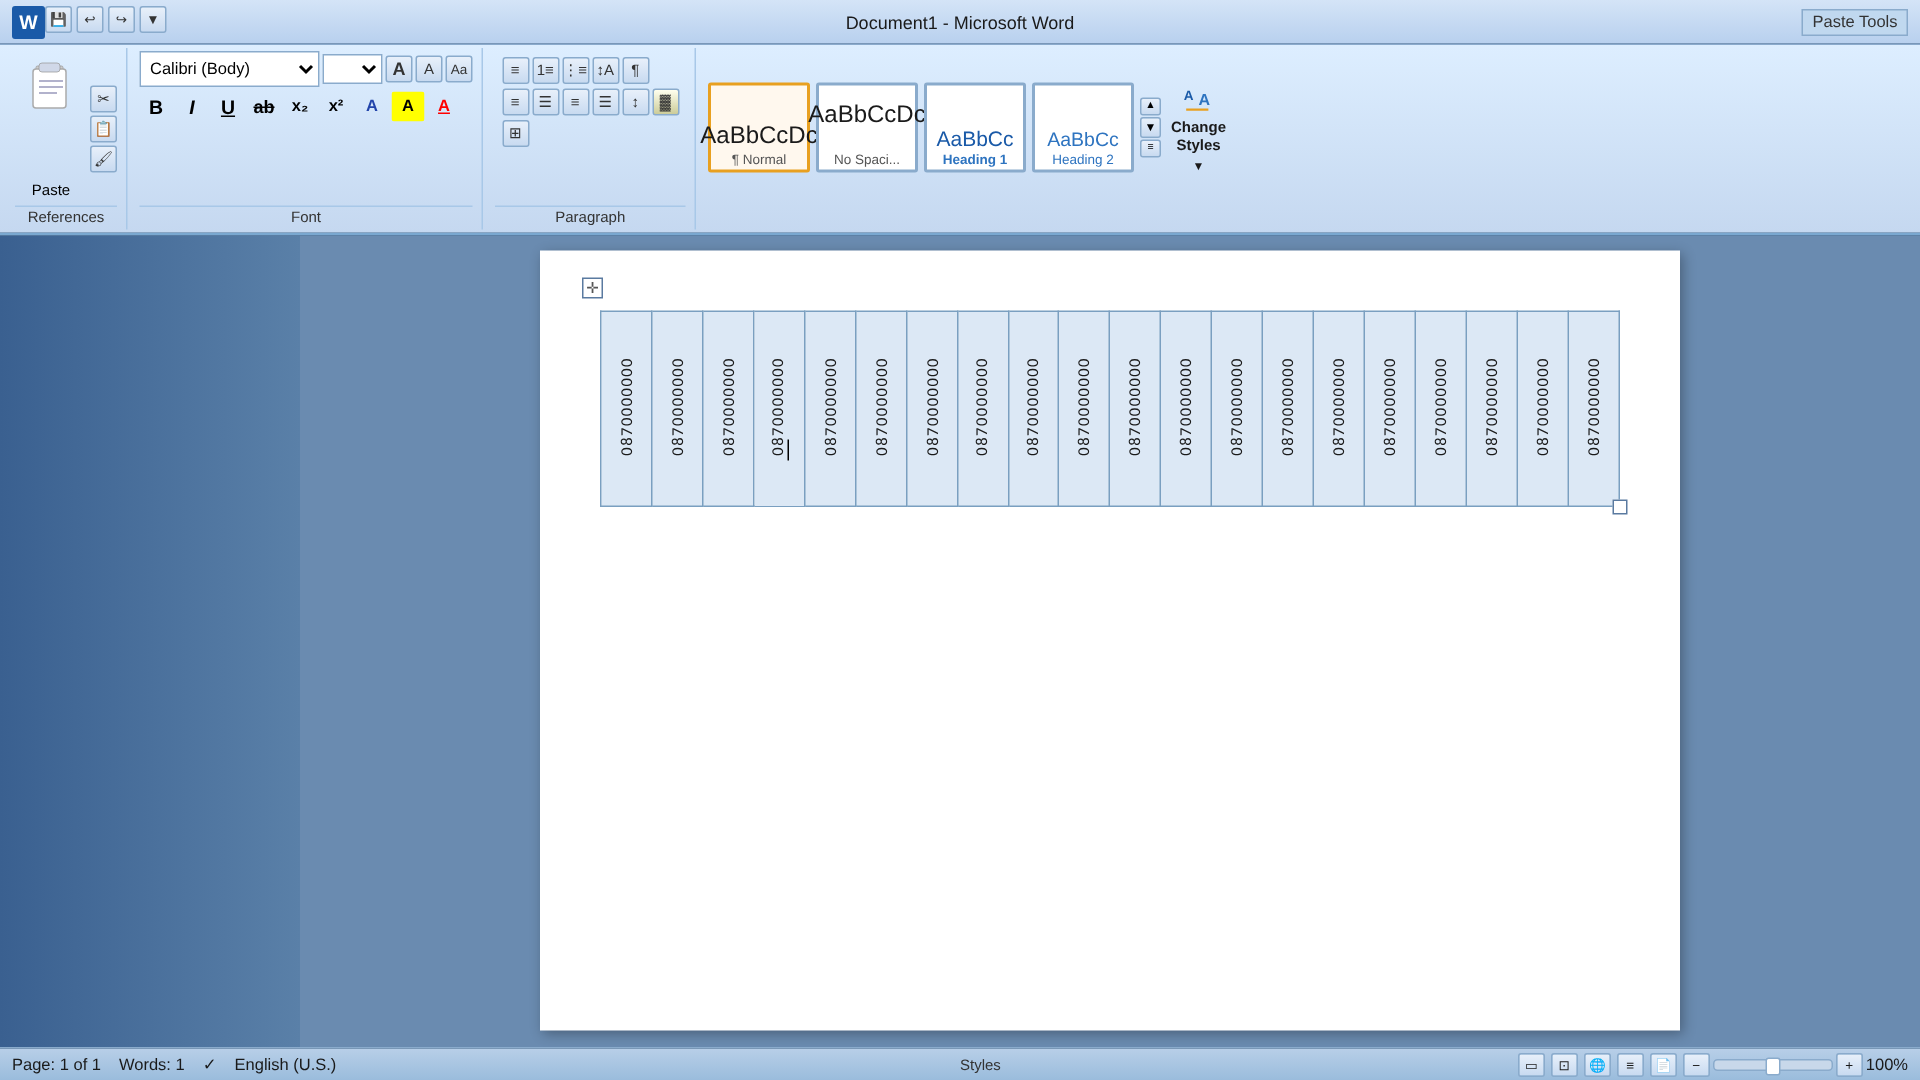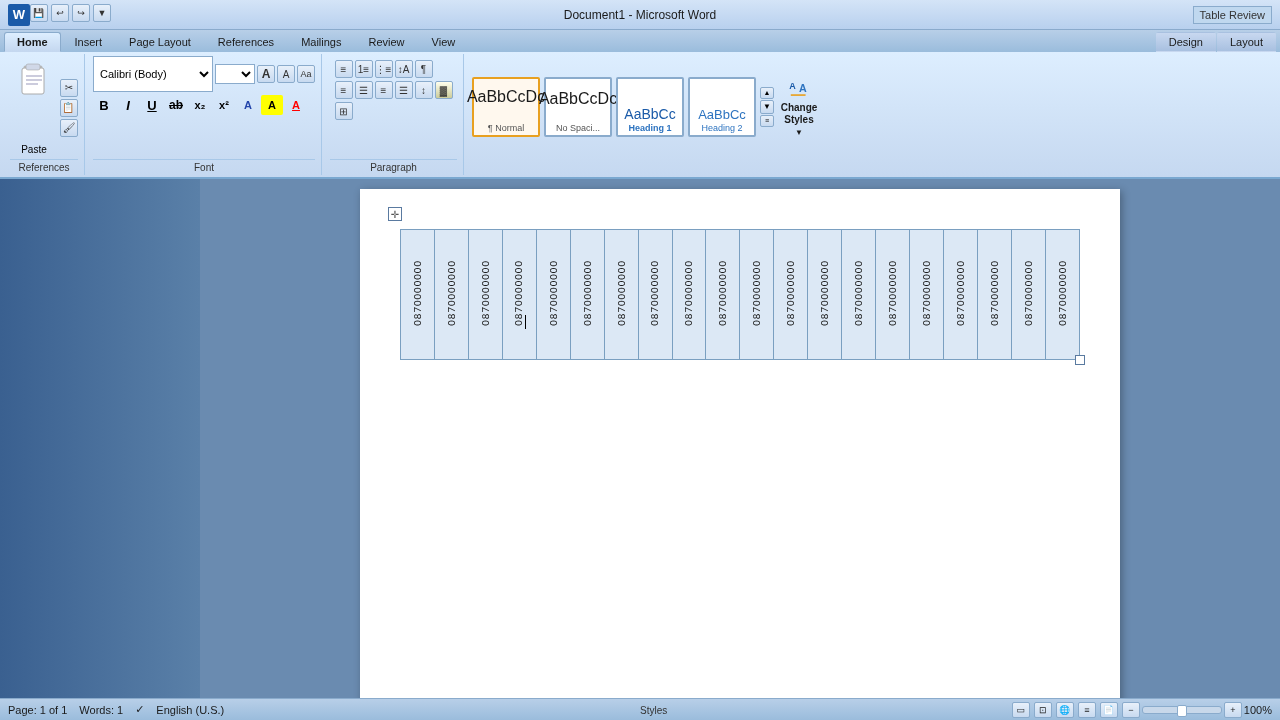--- a/index.html
+++ b/index.html
@@ -178,21 +178,21 @@
       gap: 3px;
       align-items: flex-start;
     }
     .font-row {
       display: flex;
       align-items: center;
       gap: 2px;
     }
     .font-select {
       width: 120px;
-      height: 36px;
+      height: 24px;
       font-size: 11px;
       border: 1px solid #8aabcc;
       background: white;
       padding: 0 2px;
     }
     .font-size-select {
       width: 40px;
       height: 20px;
       font-size: 11px;
       border: 1px solid #8aabcc;
@@ -441,37 +441,25 @@
 
 <div class="title-bar">
   <div class="word-icon">W</div>
   <div class="quick-access" style="position:absolute;left:30px;top:4px;background:transparent;border:none;height:auto;padding:0;gap:3px;display:flex;">
     <div class="qa-btn">💾</div>
     <div class="qa-btn">↩</div>
     <div class="qa-btn">↪</div>
     <div class="qa-btn">▼</div>
   </div>
   <span class="title-bar-text">Document1 - Microsoft Word</span>
-  <div class="title-bar-tools">Table Review</div>
+  <div class="title-bar-tools">Paste Tools</div>
 </div>
 
 <div class="ribbon">
 
-  <div class="tab-bar">
-    <div class="tab active">Home</div>
-    <div class="tab">Insert</div>
-    <div class="tab">Page Layout</div>
-    <div class="tab">References</div>
-    <div class="tab">Mailings</div>
-    <div class="tab">Review</div>
-    <div class="tab">View</div>
-    <div style="flex:1"></div>
-    <div class="tab table-tools-tab">Design</div>
-    <div class="tab table-tools-tab">Layout</div>
-  </div>
 
   <div class="ribbon-content">
 
     <div class="ribbon-group" style="min-width:70px;">
       <div class="ribbon-buttons" style="flex-direction:column;gap:2px;">
         <div style="display:flex;align-items:center;gap:2px;">
           <div class="paste-btn">
             <div class="paste-icon">
               <svg width="36" height="36" viewBox="0 0 36 36">
                 <rect x="8" y="4" width="18" height="4" rx="1" fill="#ccc" stroke="#999" stroke-width="0.5"></rect>
@@ -544,21 +532,21 @@
         </div>
       </div>
       <div class="ribbon-group-label">Paragraph</div>
     </div>
 
     <div class="ribbon-group" style="min-width:300px;flex-direction:row;align-items:center;padding-bottom:18px;">
       <div class="styles-group">
 
         <div class="style-box selected">
           <div class="style-preview-normal">AaBbCcDc</div>
-          <div style="font-size:9px;color:#555;margin-top:18px;">¶ Normal</div>
+          <div style="font-size:9px;color:#555;margin-top:2px;">¶ Normal</div>
         </div>
 
         <div class="style-box">
           <div class="style-preview-normal">AaBbCcDc</div>
           <div style="font-size:9px;color:#555;margin-top:16px;">No Spaci...</div>
         </div>
 
         <div class="style-box" style="overflow:hidden;">
           <div class="style-preview-heading style-preview-h1">AaBbCc</div>
           <div style="font-size:9px;color:#2e74c0;margin-top:2px;font-weight:bold;">Heading 1</div>

